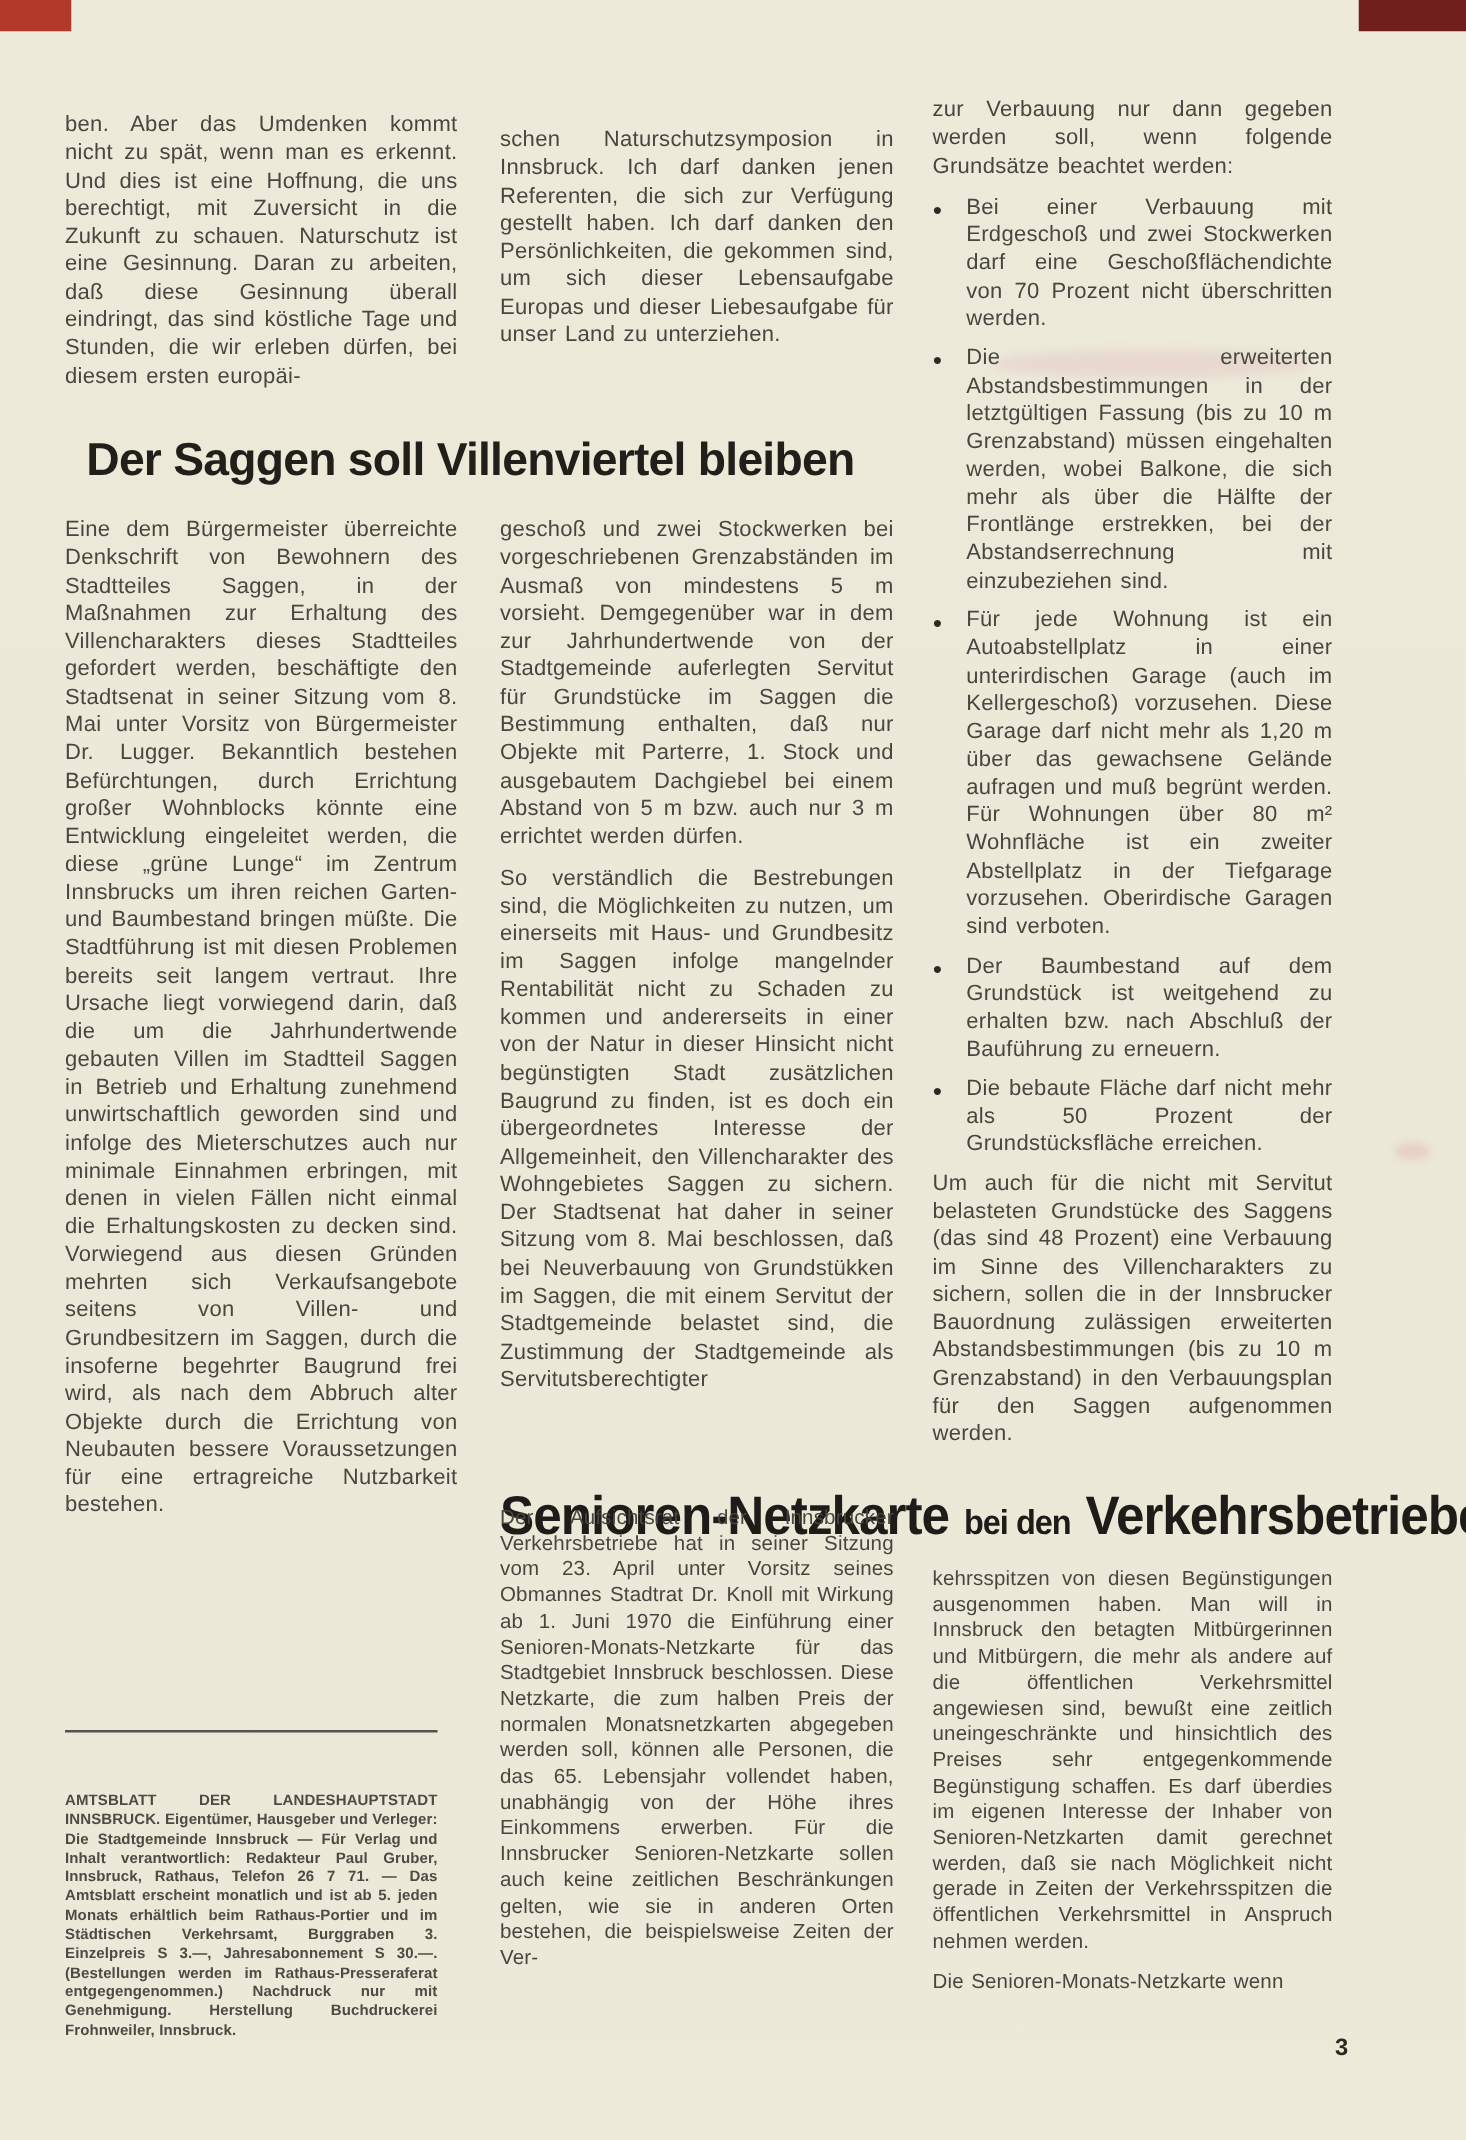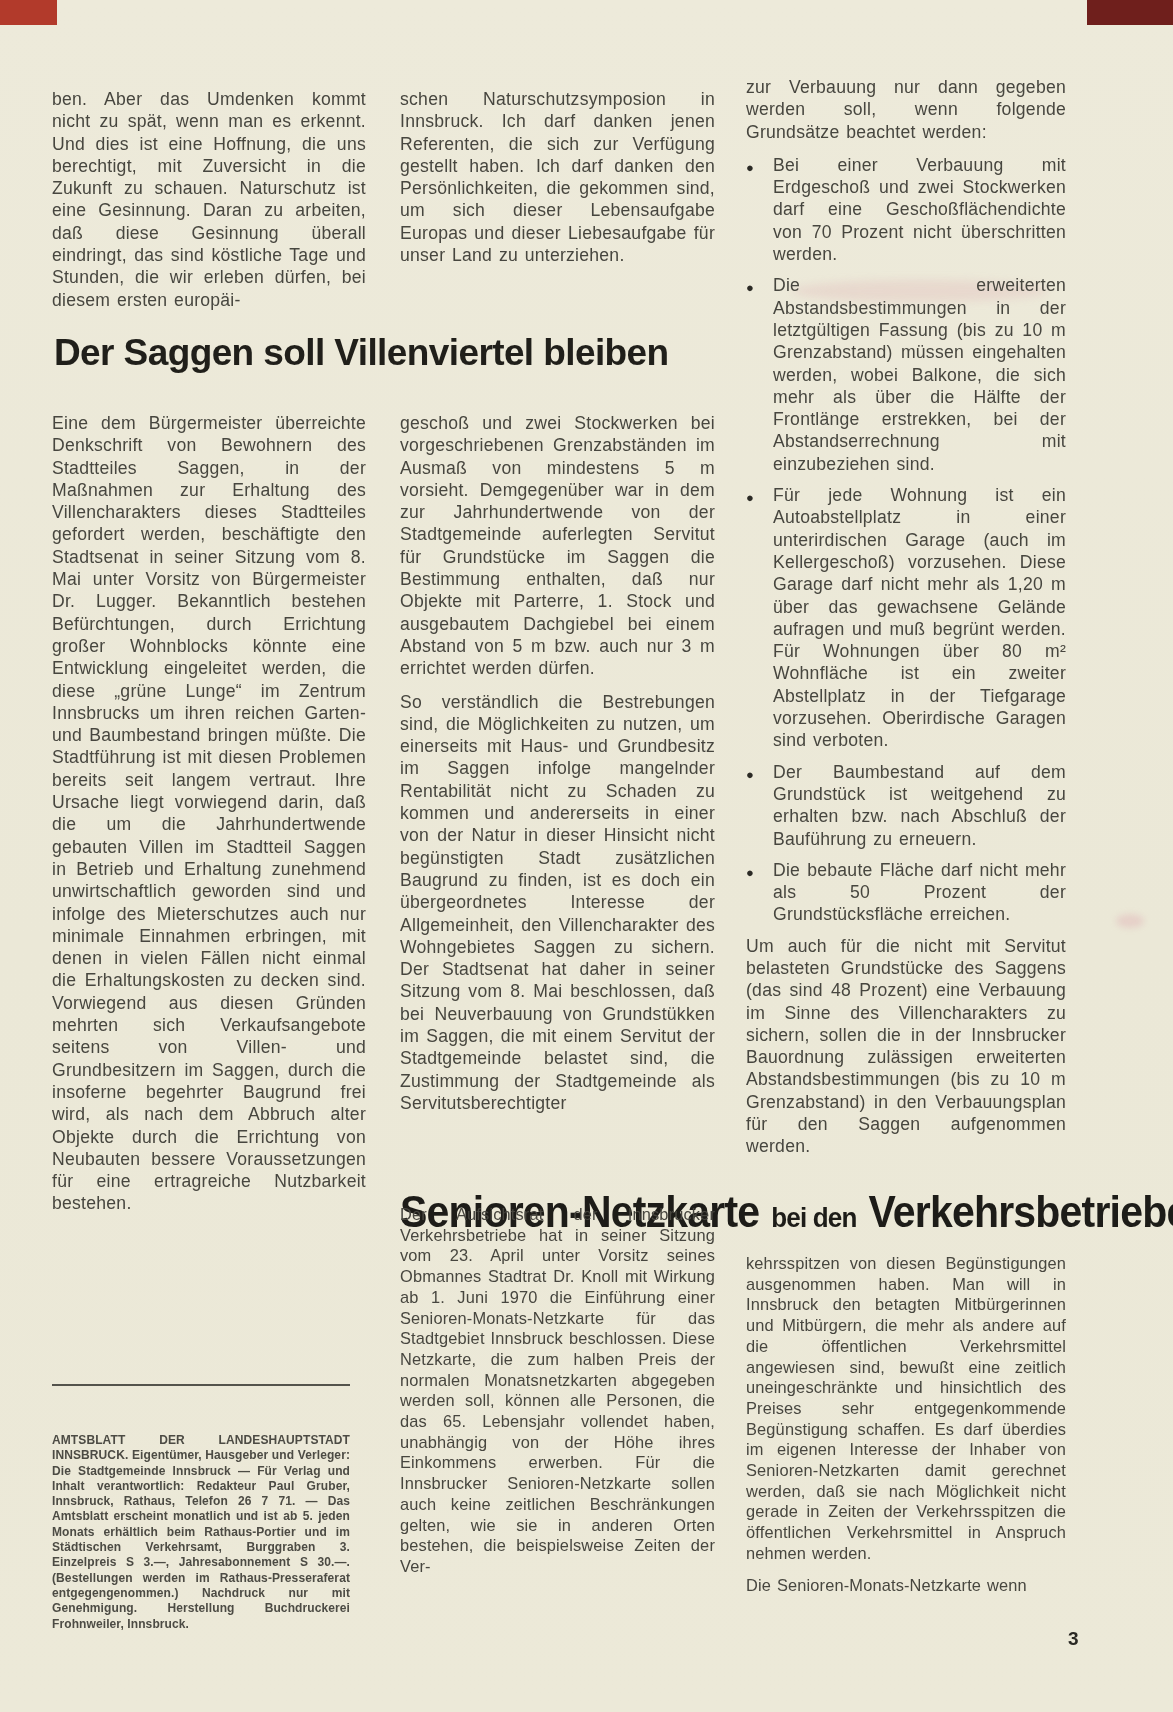--- a/index.html
+++ b/index.html
@@ -48,21 +48,21 @@
 
 <div class="corner-left"></div>
 <div class="corner-right"></div>
 <div class="smudge1"></div>
 <div class="smudge2"></div>
 
 <div class="col body-lg" style="left:52px;top:88px;width:314px;">
   <p>ben. Aber das Umdenken kommt nicht zu spät, wenn man es erkennt. Und dies ist eine Hoffnung, die uns berechtigt, mit Zuversicht in die Zukunft zu schauen. Naturschutz ist eine Gesinnung. Daran zu arbeiten, daß diese Gesinnung überall eindringt, das sind köstliche Tage und Stunden, die wir erleben dürfen, bei diesem ersten europäi-</p>
 </div>
 
-<div class="col body-lg" style="left:400px;top:88px;width:315px;">
+<div class="col body-lg" style="left:400px;top:100px;width:315px;">
   <p>schen Naturschutzsymposion in Innsbruck. Ich darf danken jenen Referenten, die sich zur Verfügung gestellt haben. Ich darf danken den Persönlichkeiten, die gekommen sind, um sich dieser Lebensaufgabe Europas und dieser Liebesaufgabe für unser Land zu unterziehen.</p>
 </div>
 
 <div class="col body-lg" style="left:746px;top:76px;width:320px;">
   <p>zur Verbauung nur dann gegeben werden soll, wenn folgende Grundsätze beachtet werden:</p>
 
   <div>
     <div class="bullet-item">
       <span class="bullet-marker">●</span>
       <span class="bullet-body">Bei einer Verbauung mit Erdgeschoß und zwei Stockwerken darf eine Geschoßflächendichte von 70 Prozent nicht überschritten werden.</span>
@@ -81,21 +81,21 @@
     </div>
     <div class="bullet-item">
       <span class="bullet-marker">●</span>
       <span class="bullet-body">Die bebaute Fläche darf nicht mehr als 50 Prozent der Grundstücksfläche erreichen.</span>
     </div>
   </div>
 
   <p>Um auch für die nicht mit Servitut belasteten Grundstücke des Saggens (das sind 48 Prozent) eine Verbauung im Sinne des Villencharakters zu sichern, sollen die in der Innsbrucker Bauordnung zulässigen erweiterten Abstandsbestimmungen (bis zu 10 m Grenzabstand) in den Verbauungsplan für den Saggen aufgenommen werden.</p>
 </div>
 
-<h1 class="headline-1" style="margin:2px;">Der Saggen soll Villenviertel bleiben</h1>
+<h1 class="headline-1" style="margin:17px;">Der Saggen soll Villenviertel bleiben</h1>
 
 <div class="col body-lg" style="left:52px;top:412px;width:314px;">
   <p>Eine dem Bürgermeister überreichte Denkschrift von Bewohnern des Stadtteiles Saggen, in der Maßnahmen zur Erhaltung des Villencharakters dieses Stadtteiles gefordert werden, beschäftigte den Stadtsenat in seiner Sitzung vom 8. Mai unter Vorsitz von Bürgermeister Dr. Lugger. Bekanntlich bestehen Befürchtungen, durch Errichtung großer Wohnblocks könnte eine Entwicklung eingeleitet werden, die diese „grüne Lunge“ im Zentrum Innsbrucks um ihren reichen Garten- und Baumbestand bringen müßte. Die Stadtführung ist mit diesen Problemen bereits seit langem vertraut. Ihre Ursache liegt vorwiegend darin, daß die um die Jahrhundertwende gebauten Villen im Stadtteil Saggen in Betrieb und Erhaltung zunehmend unwirtschaftlich geworden sind und infolge des Mieterschutzes auch nur minimale Einnahmen erbringen, mit denen in vielen Fällen nicht einmal die Erhaltungskosten zu decken sind. Vorwiegend aus diesen Gründen mehrten sich Verkaufsangebote seitens von Villen- und Grundbesitzern im Saggen, durch die insoferne begehrter Baugrund frei wird, als nach dem Abbruch alter Objekte durch die Errichtung von Neubauten bessere Voraussetzungen für eine ertragreiche Nutzbarkeit bestehen.</p>
 </div>
 
 <div class="col body-lg" style="left:400px;top:412px;width:315px;">
   <p>geschoß und zwei Stockwerken bei vorgeschriebenen Grenzabständen im Ausmaß von mindestens 5 m vorsieht. Demgegenüber war in dem zur Jahrhundertwende von der Stadtgemeinde auferlegten Servitut für Grundstücke im Saggen die Bestimmung enthalten, daß nur Objekte mit Parterre, 1. Stock und ausgebautem Dachgiebel bei einem Abstand von 5 m bzw. auch nur 3 m errichtet werden dürfen.</p>
   <p>So verständlich die Bestrebungen sind, die Möglichkeiten zu nutzen, um einerseits mit Haus- und Grundbesitz im Saggen infolge mangelnder Rentabilität nicht zu Schaden zu kommen und andererseits in einer von der Natur in dieser Hinsicht nicht begünstigten Stadt zusätzlichen Baugrund zu finden, ist es doch ein übergeordnetes Interesse der Allgemeinheit, den Villencharakter des Wohngebietes Saggen zu sichern. Der Stadtsenat hat daher in seiner Sitzung vom 8. Mai beschlossen, daß bei Neuverbauung von Grundstükken im Saggen, die mit einem Servitut der Stadtgemeinde belastet sind, die Zustimmung der Stadtgemeinde als Servitutsberechtigter</p>
 </div>
 

